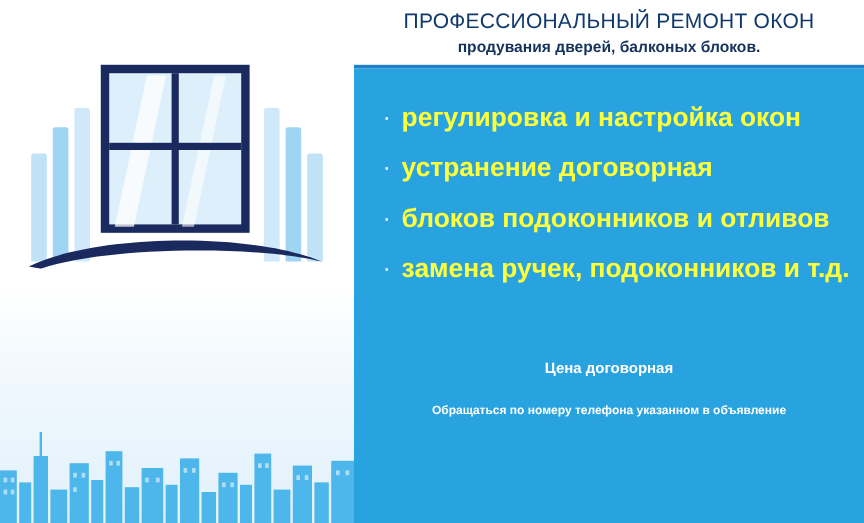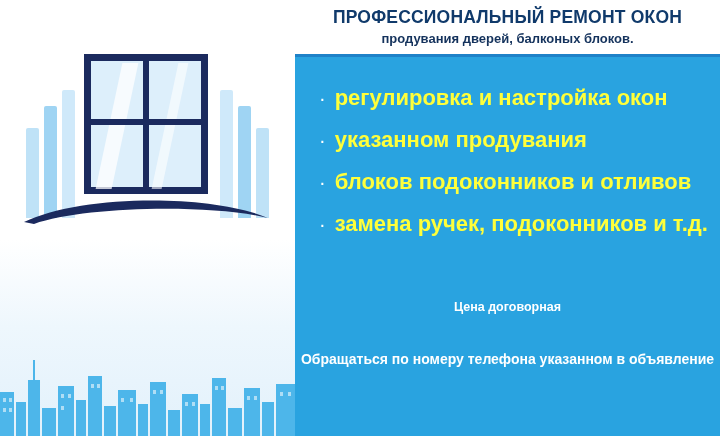--- a/index.html
+++ b/index.html
@@ -134,21 +134,21 @@
     border-bottom: 3px solid #1f82c8;
     box-sizing: border-box;
     display: flex;
     flex-direction: column;
     align-items: center;
     justify-content: center;
   }
   .headline {
     color: #103a6b;
     font-size: 17.5px;
-    font-weight: bold;
+    font-weight: normal;
     letter-spacing: 0.2px;
     line-height: 1.1;
     text-align: center;
     white-space: nowrap;
   }
   .subhead {
     margin-top: 3px;
     color: #14325c;
     font-size: 13px;
     font-weight: bold;
@@ -188,25 +188,25 @@
     top: 300px;
     width: 425px;
     text-align: center;
     color: #ffffff;
     font-size: 12.5px;
     font-weight: bold;
   }
   .contact-line {
     position: absolute;
     left: 0;
-    top: 351px;
+    top: 337px;
     width: 425px;
     text-align: center;
     color: #ffffff;
-    font-size: 14px;
+    font-size: 10px;
     font-weight: bold;
   }
 
   
   .watermark {
     position: absolute;
     right: 14px;
     bottom: 12px;
     display: flex;
     align-items: center;
@@ -315,21 +315,21 @@
       <div class="subhead">продувания дверей, балконых блоков.</div>
     </div>
 
     <div class="bullets">
       <div class="bullet">
         <span class="dot">·</span>
         <span class="bullet-text">регулировка и настройка окон</span>
       </div>
       <div class="bullet">
         <span class="dot">·</span>
-        <span class="bullet-text">указанном продувания</span>
+        <span class="bullet-text">устранение договорная</span>
       </div>
       <div class="bullet">
         <span class="dot">·</span>
         <span class="bullet-text">блоков подоконников и отливов</span>
       </div>
       <div class="bullet">
         <span class="dot">·</span>
         <span class="bullet-text">замена ручек, подоконников и т.д.</span>
       </div>
     </div>

